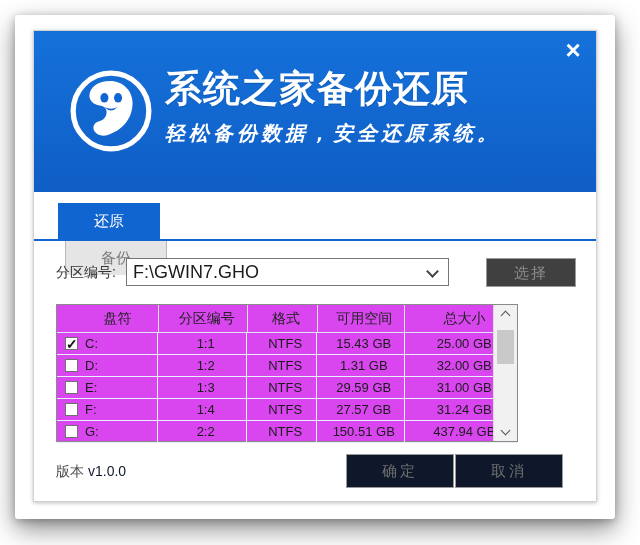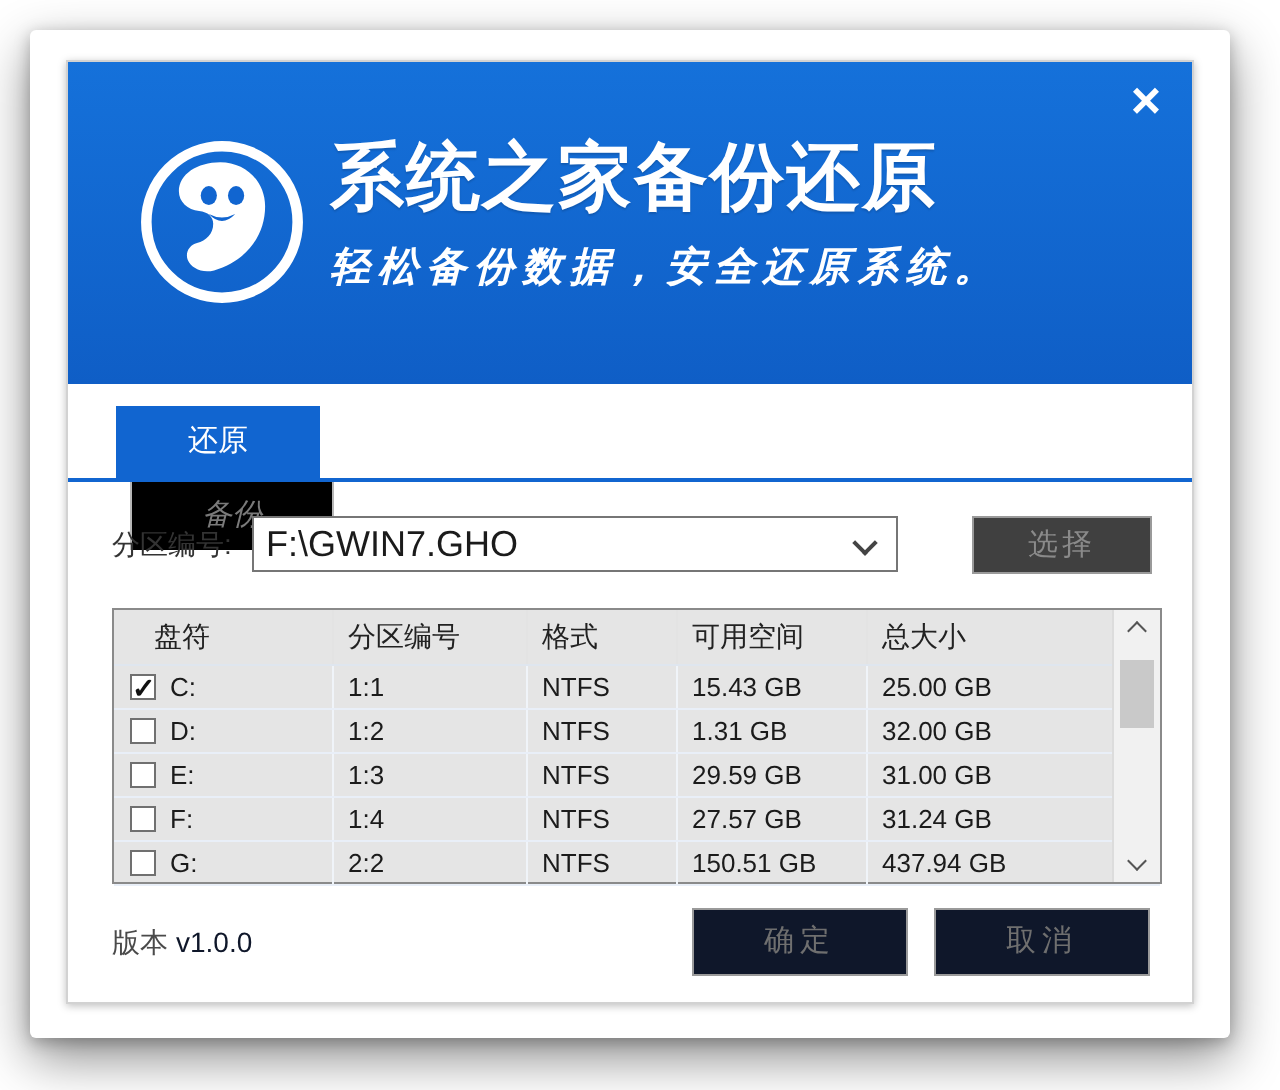--- a/index.html
+++ b/index.html
@@ -40,22 +40,22 @@
     letter-spacing:4px;font-family:"DejaVu Serif", serif;
   }
   
   .tabs{position:absolute;left:24px;top:172px;height:36px;display:flex;flex-direction:column;}
   .tab{
     width:102px;height:36px;line-height:36px;text-align:center;
     font-size:15px;box-sizing:border-box;cursor:pointer;
   }
   .tab.active{background:#1165d0;color:#ffffff;}
   .tab.inactive{
-    background:#000000;color:#7a7a7a;margin-left:7px;
-    border:1px solid #b7b7b7;border-bottom:none;font-style:italic;
+    background:#e5e5e5;color:#7a7a7a;margin-left:7px;
+    border:1px solid #b7b7b7;border-bottom:none;
   }
   .tabline{position:absolute;left:0;right:0;top:208px;height:2px;background:#1165d0;}
   
   .filerow{position:absolute;left:22px;top:227px;right:20px;height:28px;}
   .filelabel{
     position:absolute;left:0;top:0;height:28px;line-height:28px;
     font-size:14px;color:#333333;
   }
   .combo{
     position:absolute;left:70px;top:0;width:323px;height:28px;
@@ -72,22 +72,22 @@
     transform:rotate(45deg);
   }
   .selectbtn{
     position:absolute;right:0;top:0;width:90px;height:29px;
     border:1px solid #9a9a9a;background:#404040;color:#8a8a8a;
     font-size:15px;text-align:center;line-height:27px;box-sizing:border-box;
     cursor:pointer;letter-spacing:2px;
   }
   
   .table{
-    position:absolute;left:22px;top:273px;width:525px;height:138px;
-    border:1px solid #8a8a8a;background:#e5e5e5;box-sizing:border-box;
+    position:absolute;left:22px;top:273px;width:462px;height:138px;
+    border:1px solid #8a8a8a;background:#d946ef;box-sizing:border-box;text-align:center;
   }
   .thead{display:flex;height:28px;border-bottom:1px solid #dfe6ef;box-sizing:border-box;}
   .th{
     font-size:14px;color:#222222;line-height:27px;box-sizing:border-box;
     border-right:1px solid #e3e3e3;padding-left:7px;overflow:hidden;white-space:nowrap;
   }
   .trow{display:flex;height:22px;border-bottom:1px solid #e9eff8;box-sizing:border-box;cursor:default;}
   .cell{
     font-size:13px;color:#1b1b1b;line-height:21px;box-sizing:border-box;
     border-right:1px solid #f0f4f9;padding-left:7px;overflow:hidden;white-space:nowrap;
@@ -123,21 +123,21 @@
   .version{
     position:absolute;left:0;top:0;height:34px;line-height:34px;font-size:14px;color:#4a4a4a;
   }
   .version .vnum{color:#0f172a;margin-left:4px;}
   .fbtn{
     position:absolute;top:0;width:108px;height:34px;line-height:32px;
     border:1px solid #9a9a9a;background:#0f172a;color:#6f6f6f;
     font-size:15px;text-align:center;box-sizing:border-box;cursor:pointer;letter-spacing:3px;
   }
   .fbtn.ok{left:290px;}
-  .fbtn.cancel{right:3px;}
+  .fbtn.cancel{right:15px;}
 </style>
 </head>
 <body>
 
 <div class="window">
   <div class="panel">
 
     <div class="bluehead">
       <div class="closebtn">×</div>
       <svg class="logo" viewBox="0 0 100 100">

